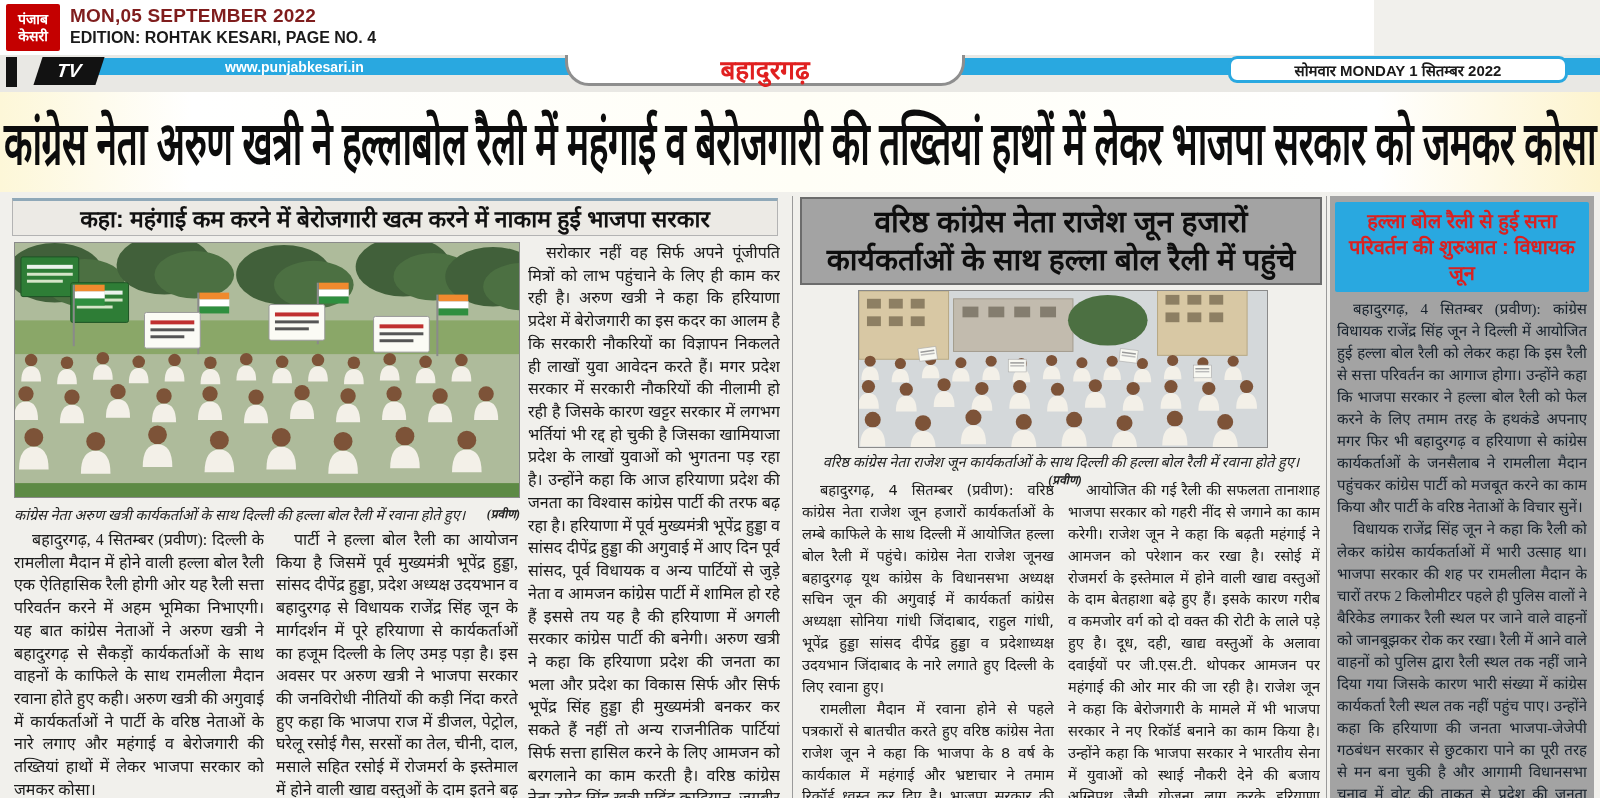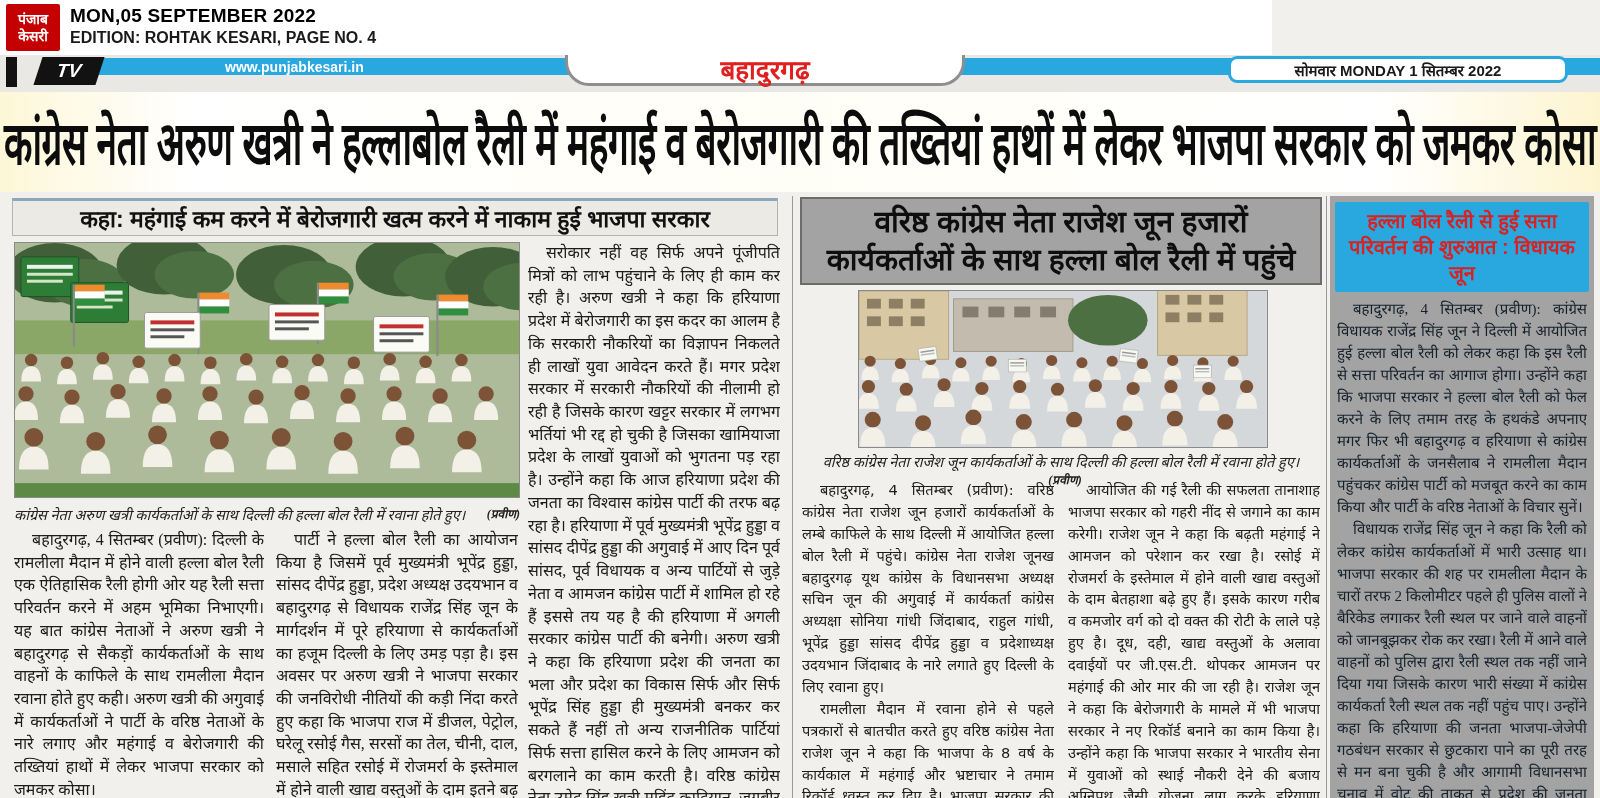--- a/index.html
+++ b/index.html
@@ -1,25 +1,25 @@
 <!DOCTYPE html>
 <html lang="hi"><head>
 <meta charset="utf-8">
 <style>
   html,body{margin:0;padding:0;}
   body{width:1600px;height:798px;position:relative;overflow:hidden;background:#f1f0ec;
        font-family:"Liberation Sans",sans-serif;}
   .abs{position:absolute;}
 
   
-  .topbar{left:0;top:0;width:1272px;height:55px;background:#fff;}
+  .topbar{left:0;top:0;width:1374px;height:55px;background:#fff;}
   .logo{left:6px;top:4px;width:54px;height:47px;background:#c40000;color:#fff;
         display:flex;flex-direction:column;align-items:center;justify-content:center;
         font-weight:bold;font-size:14px;line-height:1.15;border-radius:2px;}
-  .tb-date{left:70px;top:5px;font-size:19px;font-weight:bold;color:#000000;letter-spacing:.2px;}
+  .tb-date{left:70px;top:5px;font-size:19px;font-weight:bold;color:#7f1d1d;letter-spacing:.2px;}
   .tb-edition{left:70px;top:29px;font-size:16px;font-weight:bold;color:#1a1a1a;}
 
   
   .masthead{left:0;top:55px;width:1600px;height:37px;background:#e9e8e4;}
   .blue-bar{left:95px;top:3px;width:1505px;height:17px;background:#29a8e0;}
   .left-edge{left:6px;top:2px;width:11px;height:30px;background:#121212;}
   .tv-logo{left:38px;top:2px;width:62px;height:28px;background:#121212;color:#fff;
            transform:skewX(-18deg);display:flex;align-items:center;justify-content:center;
            font-weight:bold;font-size:19px;}
   .website{left:225px;top:4px;color:#fff;font-weight:bold;font-size:14px;text-decoration:none;}

